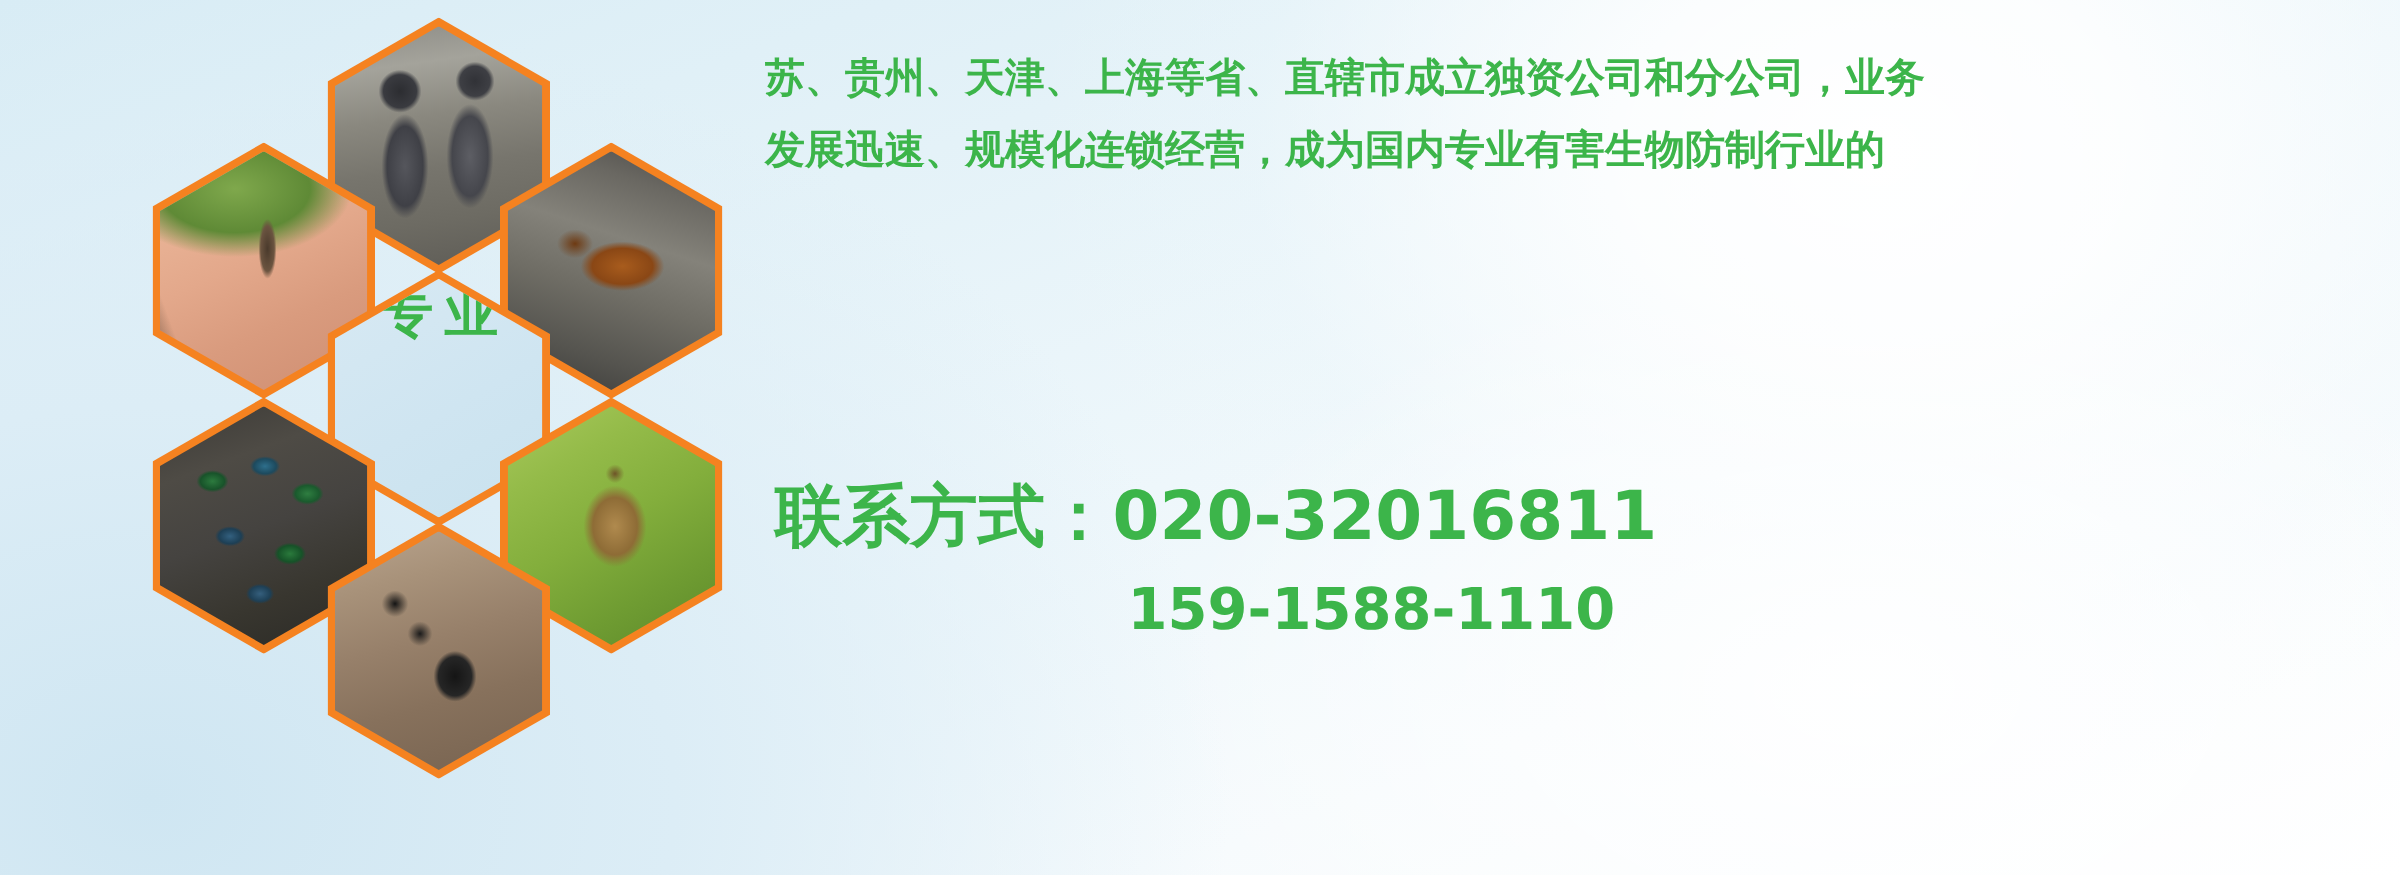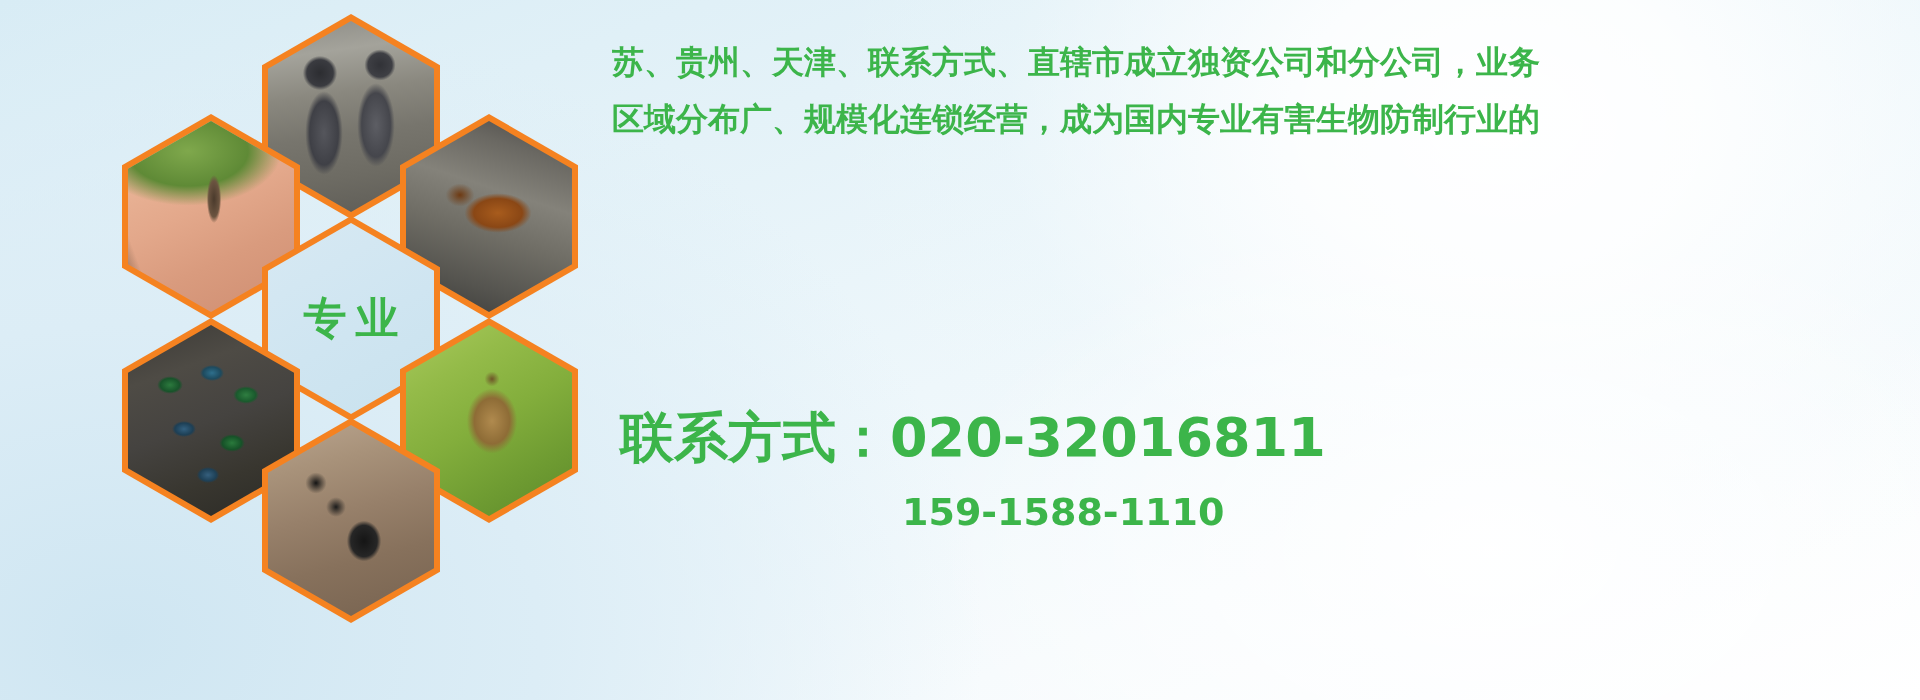--- a/index.html
+++ b/index.html
@@ -75,21 +75,21 @@
   .hex-flies      { left: 22px;  top: 304px; }
   .hex-stinkbug   { left: 300px; top: 304px; }
   .hex-ant        { left: 162px; top: 404px; }
 
   
   .hex-center .hex-inner {
     background: linear-gradient(150deg, #d7e9f3 0%, #cfe5f1 55%, #c9e2ee 100%);
     display: flex;
     flex-direction: column;
     align-items: center;
-    justify-content: center;
+    justify-content: space-between;
   }
   .hex-label-line {
     color: #3cb54a;
     font-size: 43px;
     font-weight: bold;
     letter-spacing: 9px;
     text-indent: 9px;
     line-height: 1.32;
     font-family: "DejaVu Sans", "Liberation Sans", sans-serif;
   }
@@ -154,34 +154,34 @@
     font-weight: bold;
     line-height: 57px;
     white-space: nowrap;
     font-family: "DejaVu Sans", "Liberation Sans", sans-serif;
   }
   .intro-line.first { text-indent: 58px; }
 
   .contact {
     position: absolute;
     left: 620px;
-    top: 401px;
+    top: 376px;
     z-index: 2;
   }
   .contact-main {
     color: #3cb54a;
     font-size: 54px;
     font-weight: bold;
     line-height: 74px;
     white-space: nowrap;
     font-family: "DejaVu Sans", "Liberation Sans", sans-serif;
   }
   .contact-alt {
     color: #3cb54a;
-    font-size: 38px;
+    font-size: 46px;
     font-weight: bold;
     line-height: 74px;
     white-space: nowrap;
     padding-left: 282px;
     font-family: "DejaVu Sans", "Liberation Sans", sans-serif;
   }
 </style>
 </head>
 <body>
 
@@ -227,22 +227,22 @@
 
     <div class="hex hex-ant">
       <div class="hex-inner">
         <div class="hex-photo ph-ant"></div>
       </div>
     </div>
 
   </div>
 
   <div class="copy">
-    <div class="intro-line">苏、贵州、天津、联系方式、直辖市成立独资公司和分公司，业务</div>
-    <div class="intro-line">区域分布广、规模化连锁经营，成为国内专业有害生物防制行业的</div>
+    <div class="intro-line">苏、贵州、天津、上海等省、直辖市成立独资公司和分公司，业务</div>
+    <div class="intro-line">发展迅速、规模化连锁经营，成为国内专业有害生物防制行业的</div>
   </div>
 
   <div class="contact">
     <div class="contact-main">联系方式：020-32016811</div>
     <div class="contact-alt">159-1588-1110</div>
   </div>
 
 </div>
 
 </body></html>

